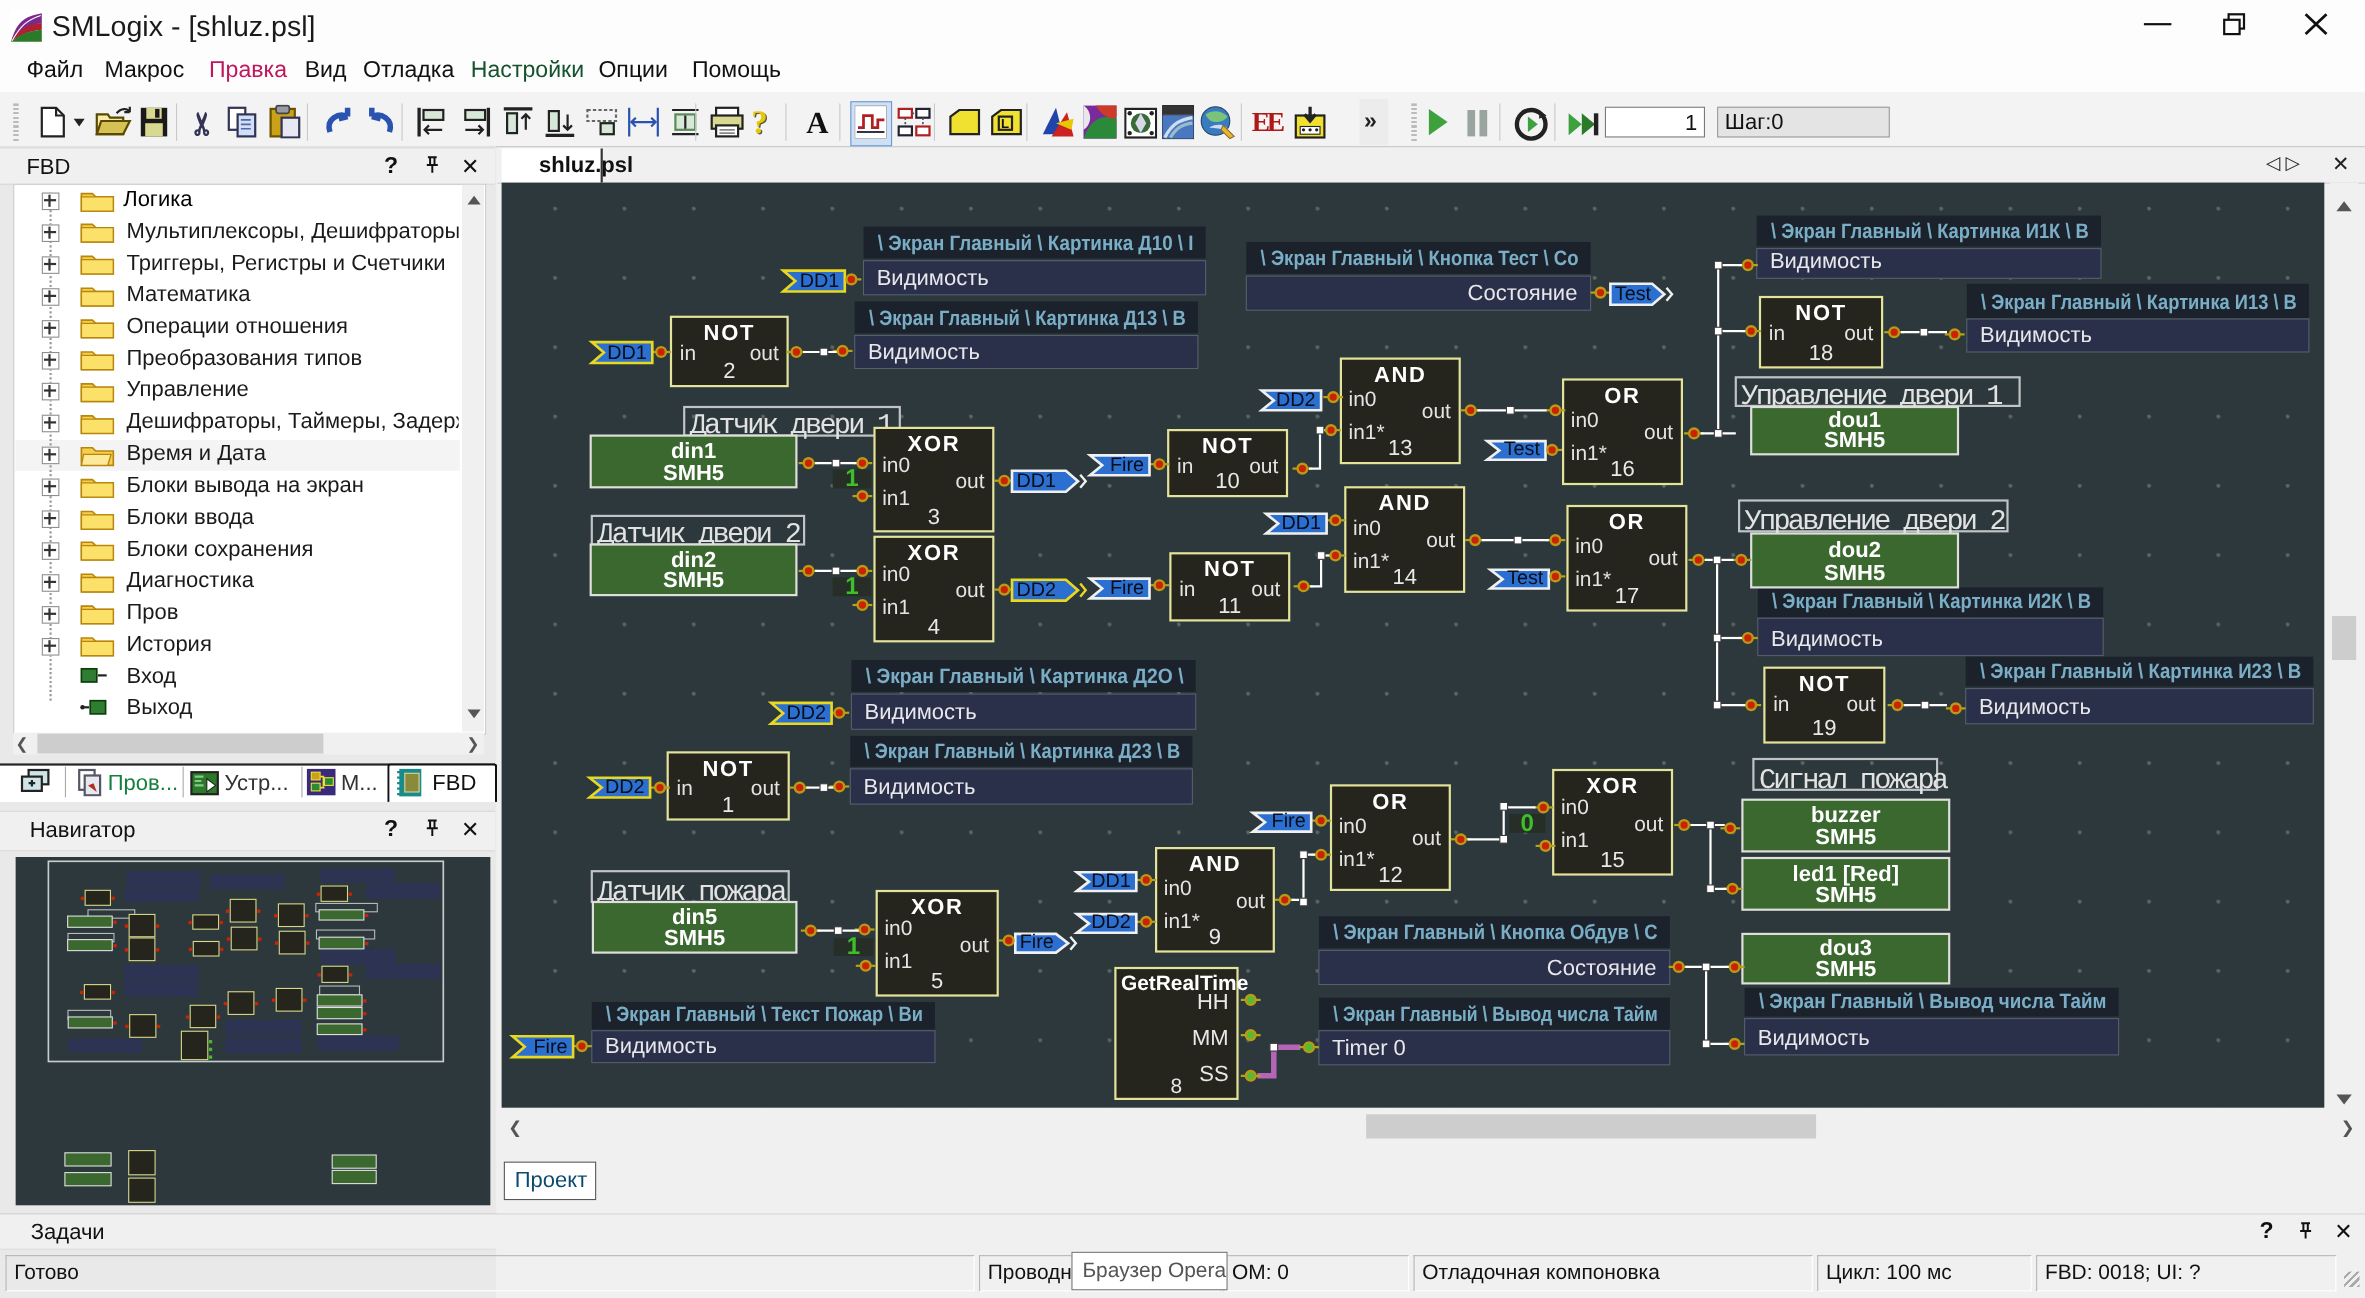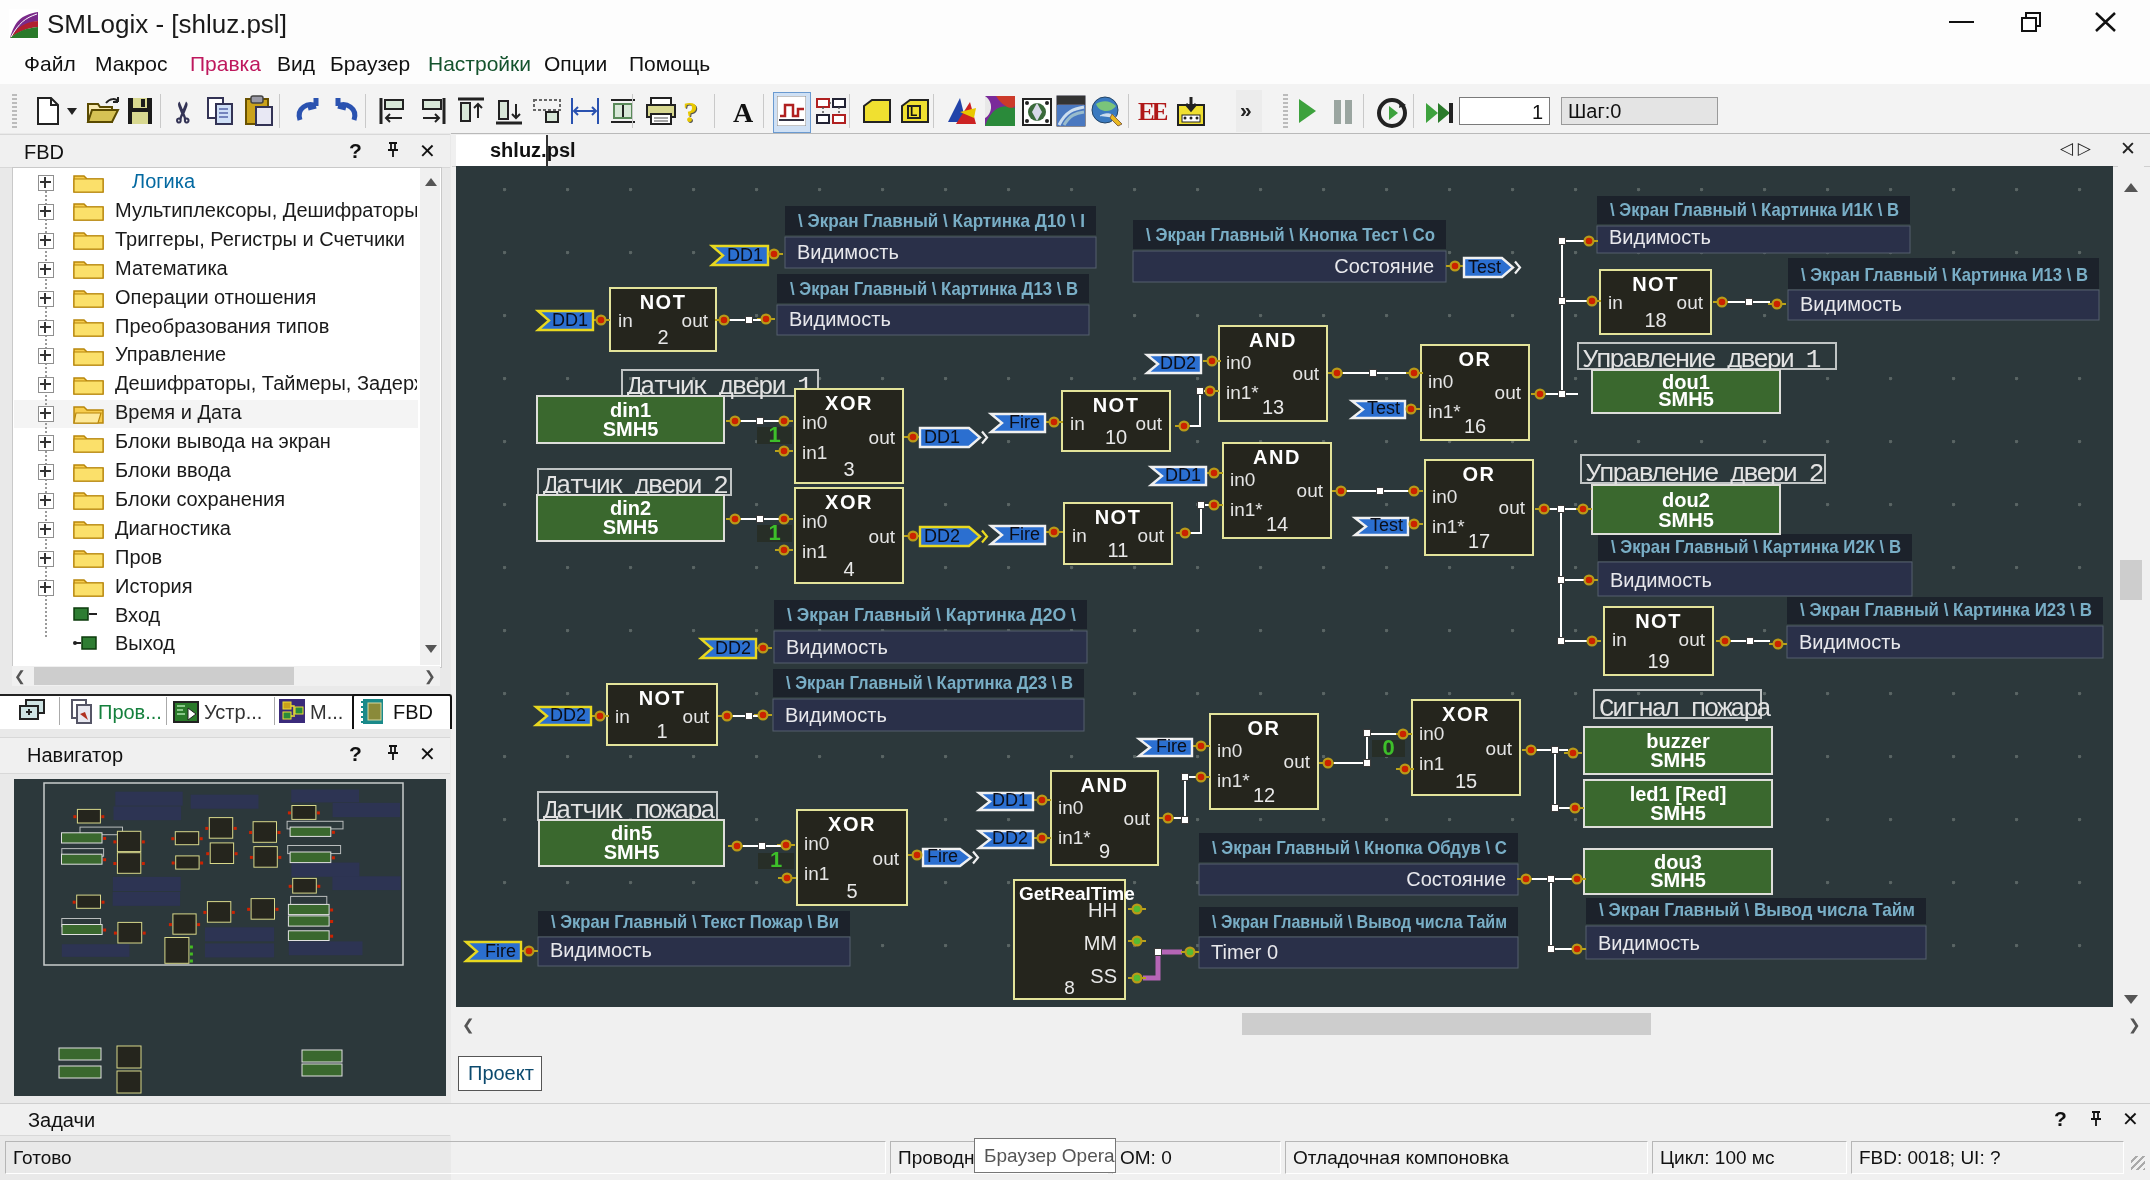--- a/index.html
+++ b/index.html
@@ -14,21 +14,21 @@
     <rect x="6" y="2" width="14" height="13" fill="none" stroke="#111" stroke-width="2"></rect>
     <rect x="2" y="7" width="14" height="13" fill="#fff" stroke="#111" stroke-width="2"></rect>
   </svg>
 <svg style="position:absolute;left:2094px;top:11px" width="24" height="22" viewBox="0 0 24 22">
     <path d="M2 2 L21 20 M21 2 L2 20" stroke="#111" stroke-width="2.5"></path>
   </svg>
 <div style="position:absolute;left:24px;top:52px;font:21px 'Liberation Sans';color:#111">Файл</div>
 <div style="position:absolute;left:95px;top:52px;font:21px 'Liberation Sans';color:#111">Макрос</div>
 <div style="position:absolute;left:190px;top:52px;font:21px 'Liberation Sans';color:#be185d">Правка</div>
 <div style="position:absolute;left:277px;top:52px;font:21px 'Liberation Sans';color:#111">Вид</div>
-<div style="position:absolute;left:330px;top:52px;font:21px 'Liberation Sans';color:#111">Браузер</div>
+<div style="position:absolute;left:330px;top:52px;font:21px 'Liberation Sans';color:#111">Отладка</div>
 <div style="position:absolute;left:428px;top:52px;font:21px 'Liberation Sans';color:#14532d">Настройки</div>
 <div style="position:absolute;left:544px;top:52px;font:21px 'Liberation Sans';color:#111">Опции</div>
 <div style="position:absolute;left:629px;top:52px;font:21px 'Liberation Sans';color:#111">Помощь</div>
 <div style="position:absolute;left:0;top:84px;width:2150px;height:49px;background:#f3f3f3;border-bottom:1px solid #b9b9b9"></div>
 <div style="position:absolute;left:12px;top:94px;width:5px;height:36px;background:repeating-linear-gradient(180deg,#bbb 0 2px,#f3f3f3 2px 4px)"></div>
 <svg style="position:absolute;left:34px;top:96px" width="28" height="30" viewBox="0 0 28 30">
     <path d="M4 2 L17 2 L24 9 L24 28 L4 28 Z" fill="#fff" stroke="#222" stroke-width="2"></path>
     <path d="M17 2 L17 9 L24 9" fill="none" stroke="#222" stroke-width="2"></path>
   </svg>
 <div style="position:absolute;left:67px;top:108px;width:0;height:0;border:5px solid transparent;border-top:7px solid #222"></div>
@@ -208,21 +208,21 @@
 <div style="position:absolute;left:14px;top:400px;width:404px;height:28px;background:#f4f4f4"></div>
 <div style="position:absolute;left:0;top:0;width:417px;height:1180px;overflow:hidden">
     <div style="position:absolute;left:45px;top:175px;width:0;height:462.4px;border-left:2px dotted #9a9a9a"></div>
     <div style="position:absolute;left:38px;top:175.0px;width:14px;height:14px;background:#fff;border:1px solid #8f8f8f"></div>
     <div style="position:absolute;left:40px;top:181.0px;width:11px;height:2px;background:#333"></div>
     <div style="position:absolute;left:44px;top:177.0px;width:2px;height:11px;background:#333"></div>
     <svg style="position:absolute;left:72px;top:171px" width="34" height="23" viewBox="0 0 34 23">
       <path d="M2 5 L12 5 L15 8 L31 8 L31 21 L2 21 Z" fill="#f7cd4e" stroke="#b8860b" stroke-width="1.5"></path>
       <path d="M2 8 L31 8 L31 21 L2 21 Z" fill="#fbe06a" stroke="#b8860b" stroke-width="1.2"></path>
     </svg>
-    <div style="position:absolute;left:132px;top:170.0px;font:20px 'Liberation Sans';color:#0369a1;white-space:nowrap">Логика</div>
+    <div style="position:absolute;left:112px;top:170.0px;font:20px 'Liberation Sans';color:#000000;white-space:nowrap">Логика</div>
     <div style="position:absolute;left:38px;top:203.9px;width:14px;height:14px;background:#fff;border:1px solid #8f8f8f"></div>
     <div style="position:absolute;left:40px;top:209.9px;width:11px;height:2px;background:#333"></div>
     <div style="position:absolute;left:44px;top:205.9px;width:2px;height:11px;background:#333"></div>
     <svg style="position:absolute;left:72px;top:199px" width="34" height="23" viewBox="0 0 34 23">
       <path d="M2 5 L12 5 L15 8 L31 8 L31 21 L2 21 Z" fill="#f7cd4e" stroke="#b8860b" stroke-width="1.5"></path>
       <path d="M2 8 L31 8 L31 21 L2 21 Z" fill="#fbe06a" stroke="#b8860b" stroke-width="1.2"></path>
     </svg>
     <div style="position:absolute;left:115px;top:198.9px;font:20px 'Liberation Sans';color:#1a1a1a;white-space:nowrap">Мультиплексоры, Дешифраторы и Дем</div>
     <div style="position:absolute;left:38px;top:232.8px;width:14px;height:14px;background:#fff;border:1px solid #8f8f8f"></div>
     <div style="position:absolute;left:40px;top:238.8px;width:11px;height:2px;background:#333"></div>

